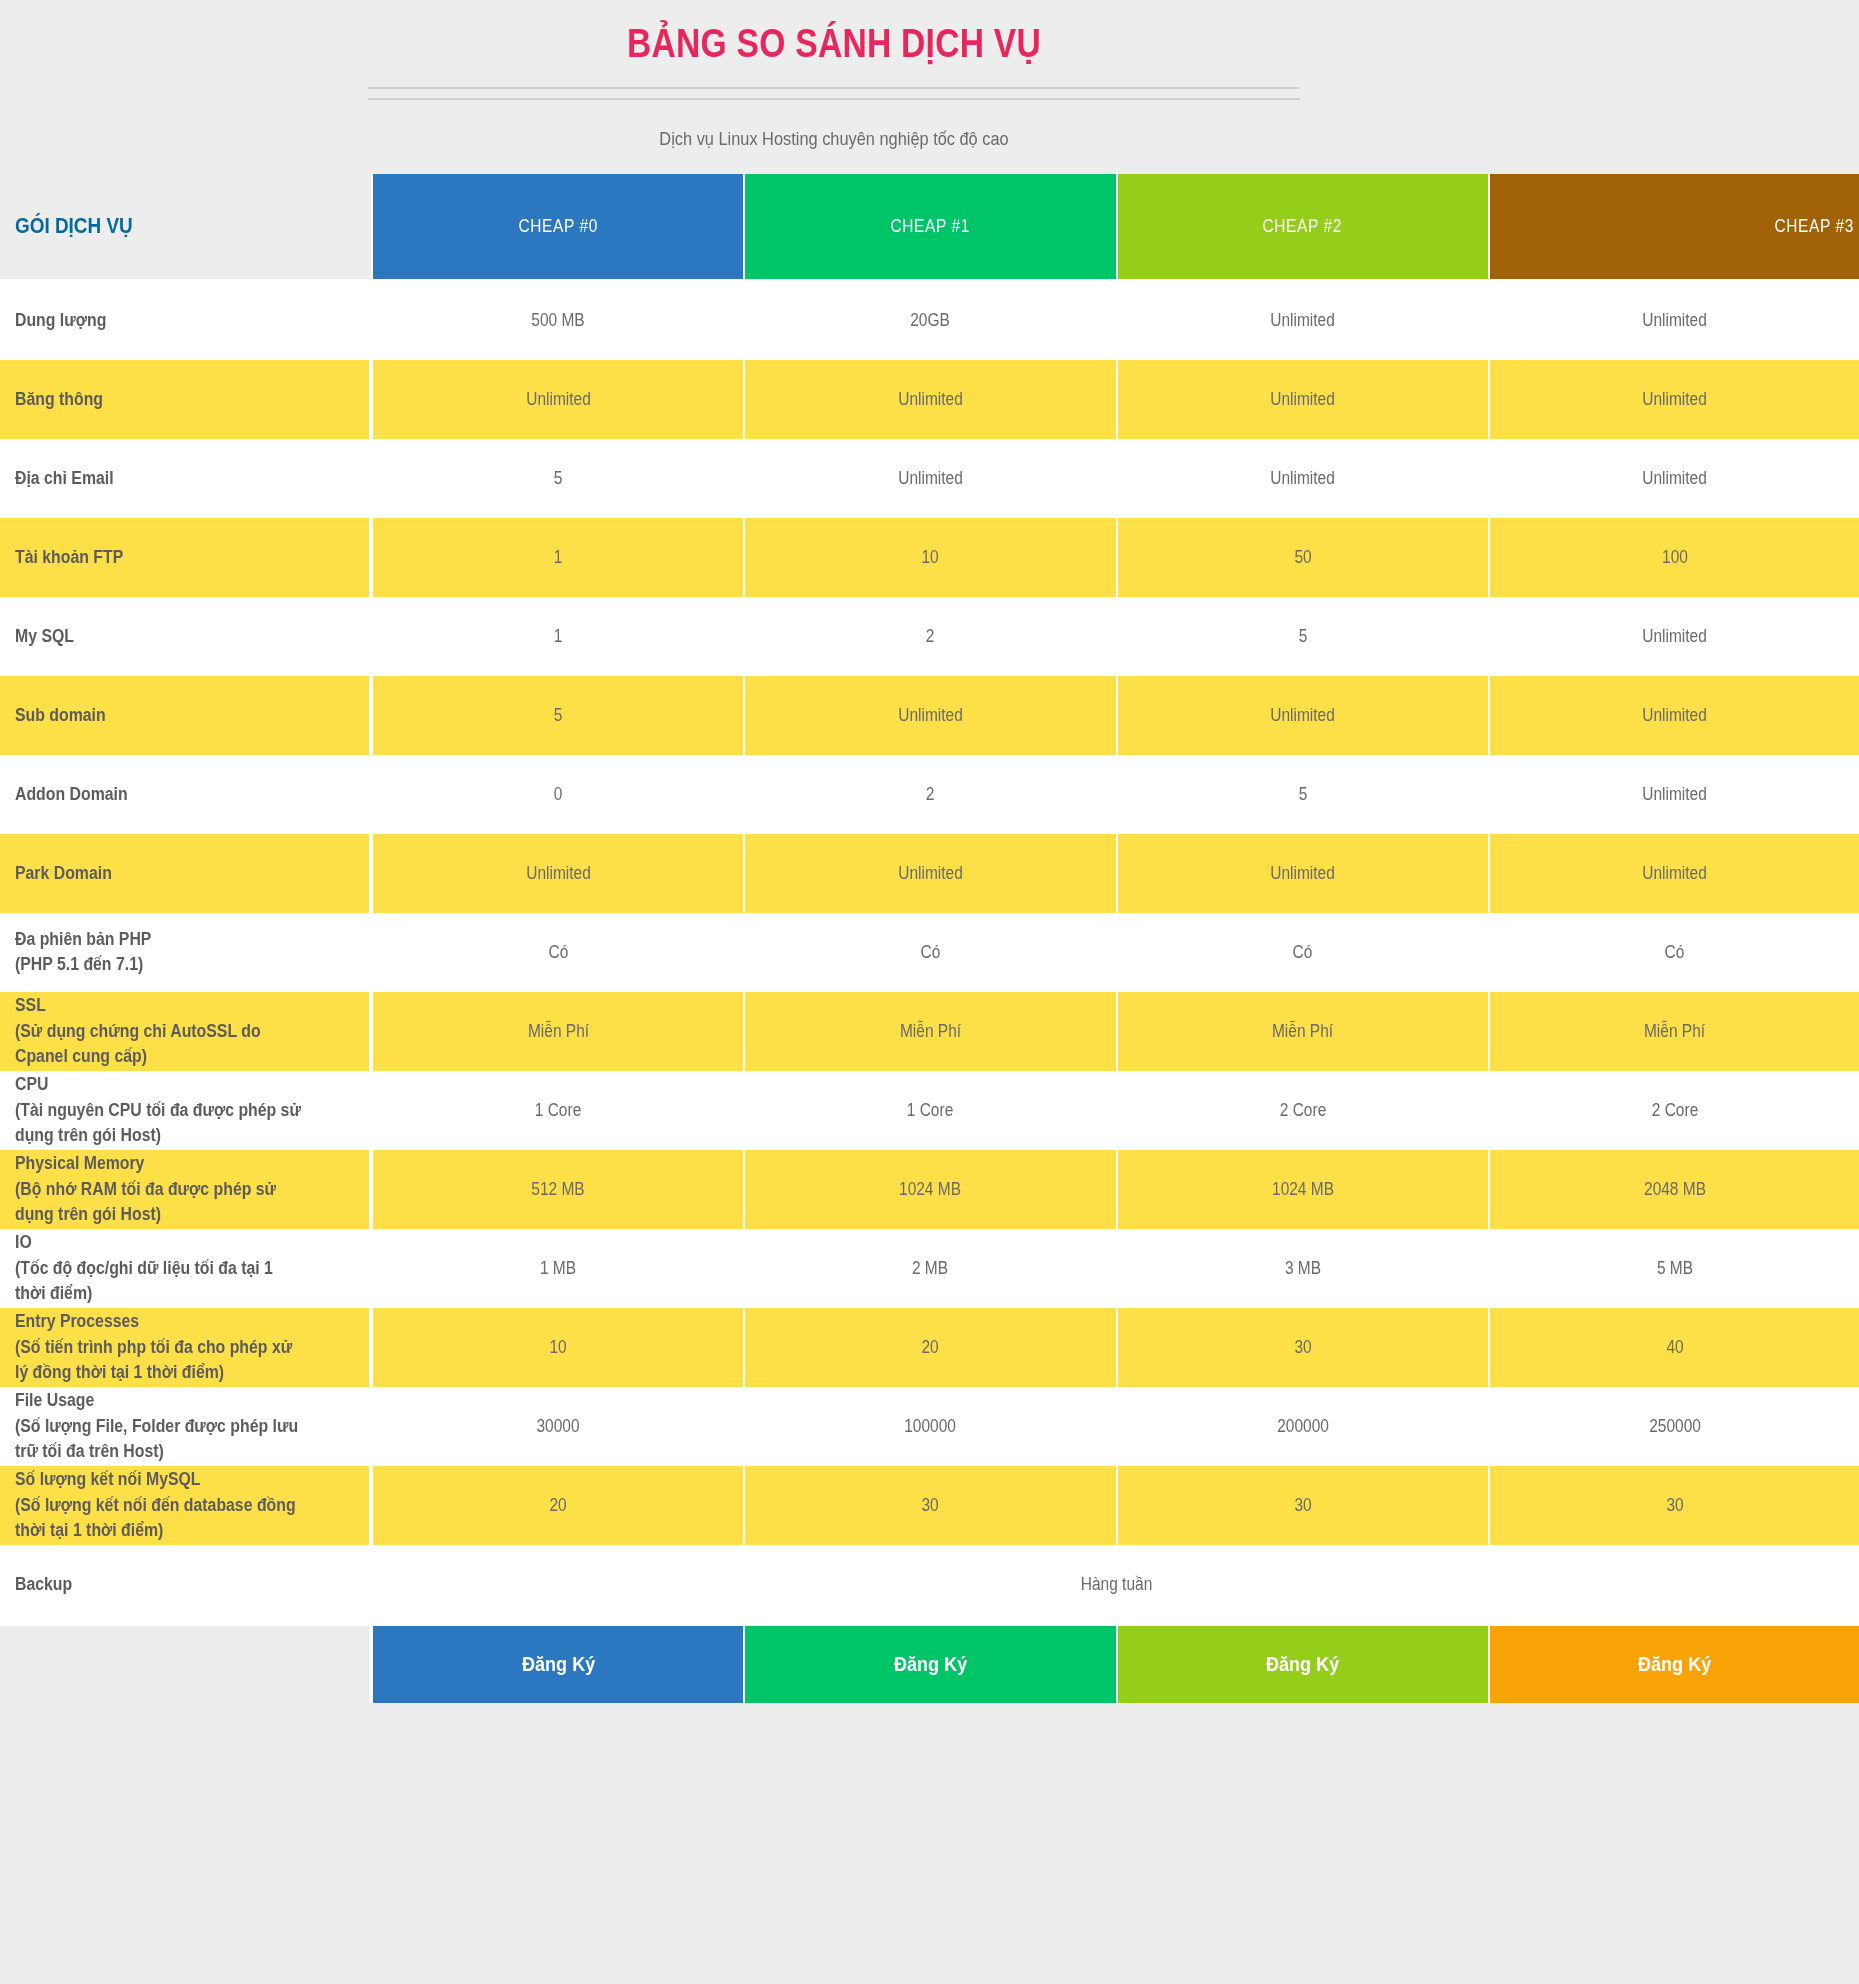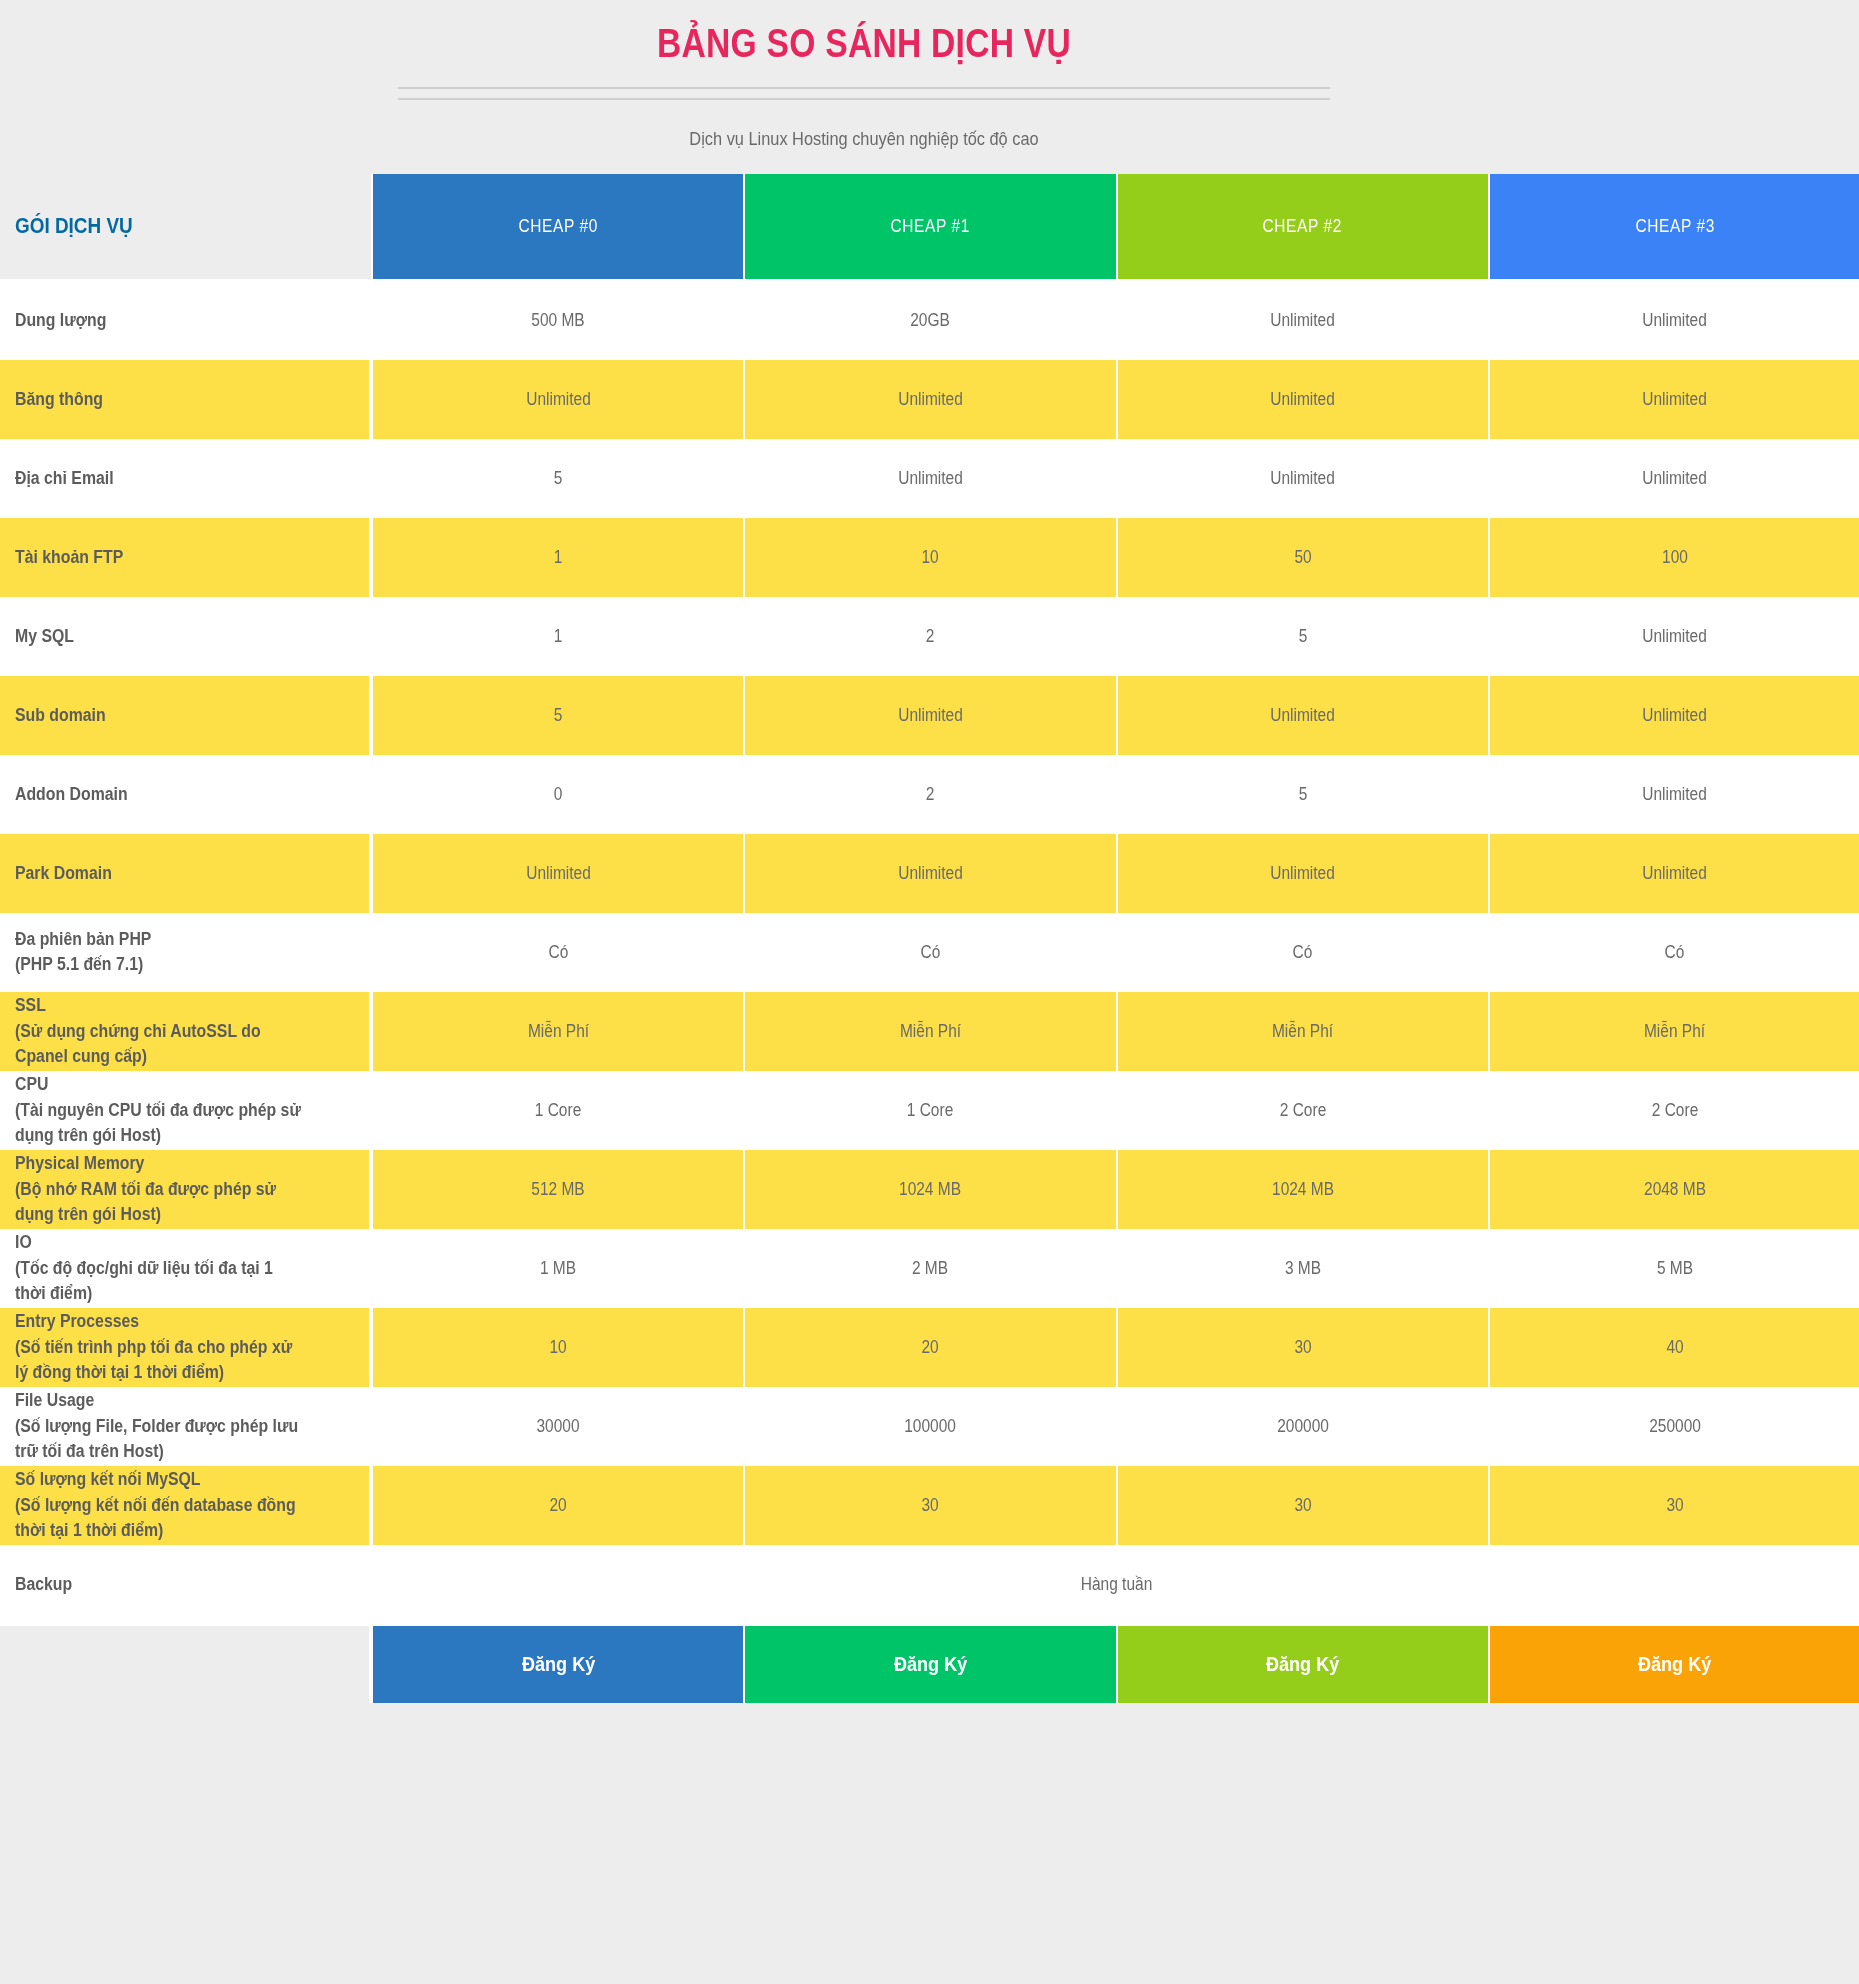--- a/index.html
+++ b/index.html
@@ -17,21 +17,20 @@
     background: #ededed;
     overflow: hidden;
   }
 
   
   .head-block {
     width: 1668px;
     background: #ededed;
     padding-top: 20px;
     text-align: center;
-    margin-left: 30px;
   }
   .title {
     font-size: 41px;
     font-weight: bold;
     letter-spacing: 0.3px;
     color: #e8265e;
     font-family: "Liberation Sans", sans-serif;
     line-height: 1.15;
     transform: scaleX(0.82);
     transform-origin: center;
@@ -182,21 +181,21 @@
         </th>
         <th class="pkg-head" style="background: rgb(43, 119, 192);">
           <span class="sq">CHEAP #0</span>
         </th>
         <th class="pkg-head" style="background: rgb(0, 197, 104);">
           <span class="sq">CHEAP #1</span>
         </th>
         <th class="pkg-head" style="background: rgb(148, 206, 26);">
           <span class="sq">CHEAP #2</span>
         </th>
-        <th class="pkg-head" style="background: #3b82f6;">
+        <th class="pkg-head" style="background: #a16207; text-align: right;">
           <span class="sq">CHEAP #3</span>
         </th>
       </tr>
     </thead>
     <tbody id="tbody">
         <tr class="even">
           <td class="lbl">
             <span class="lbl-line">Dung lượng</span>
           </td>
           <td class="val"><span class="sq">500 MB</span></td>

